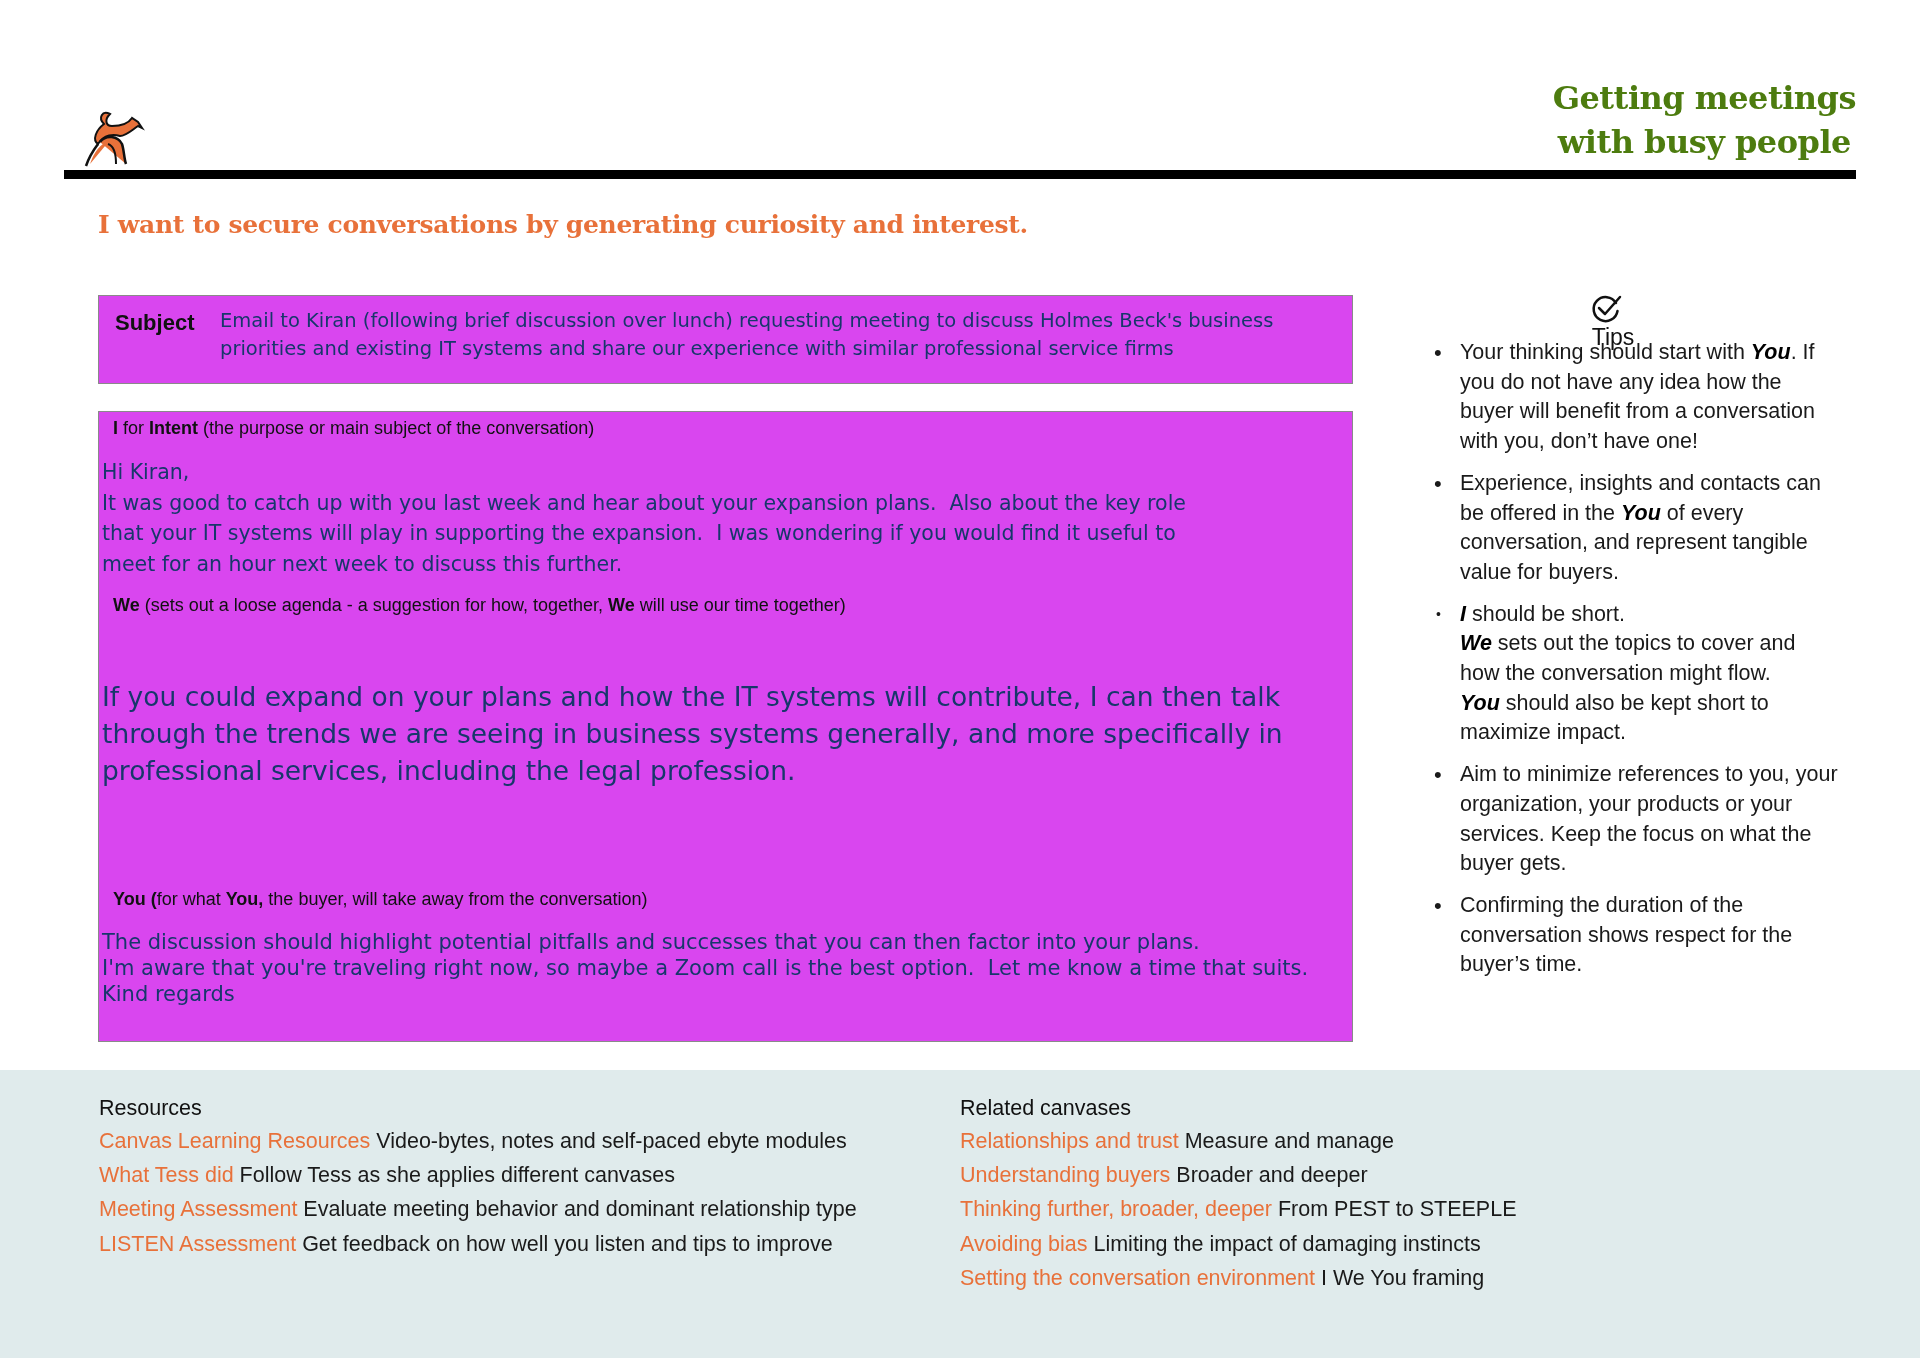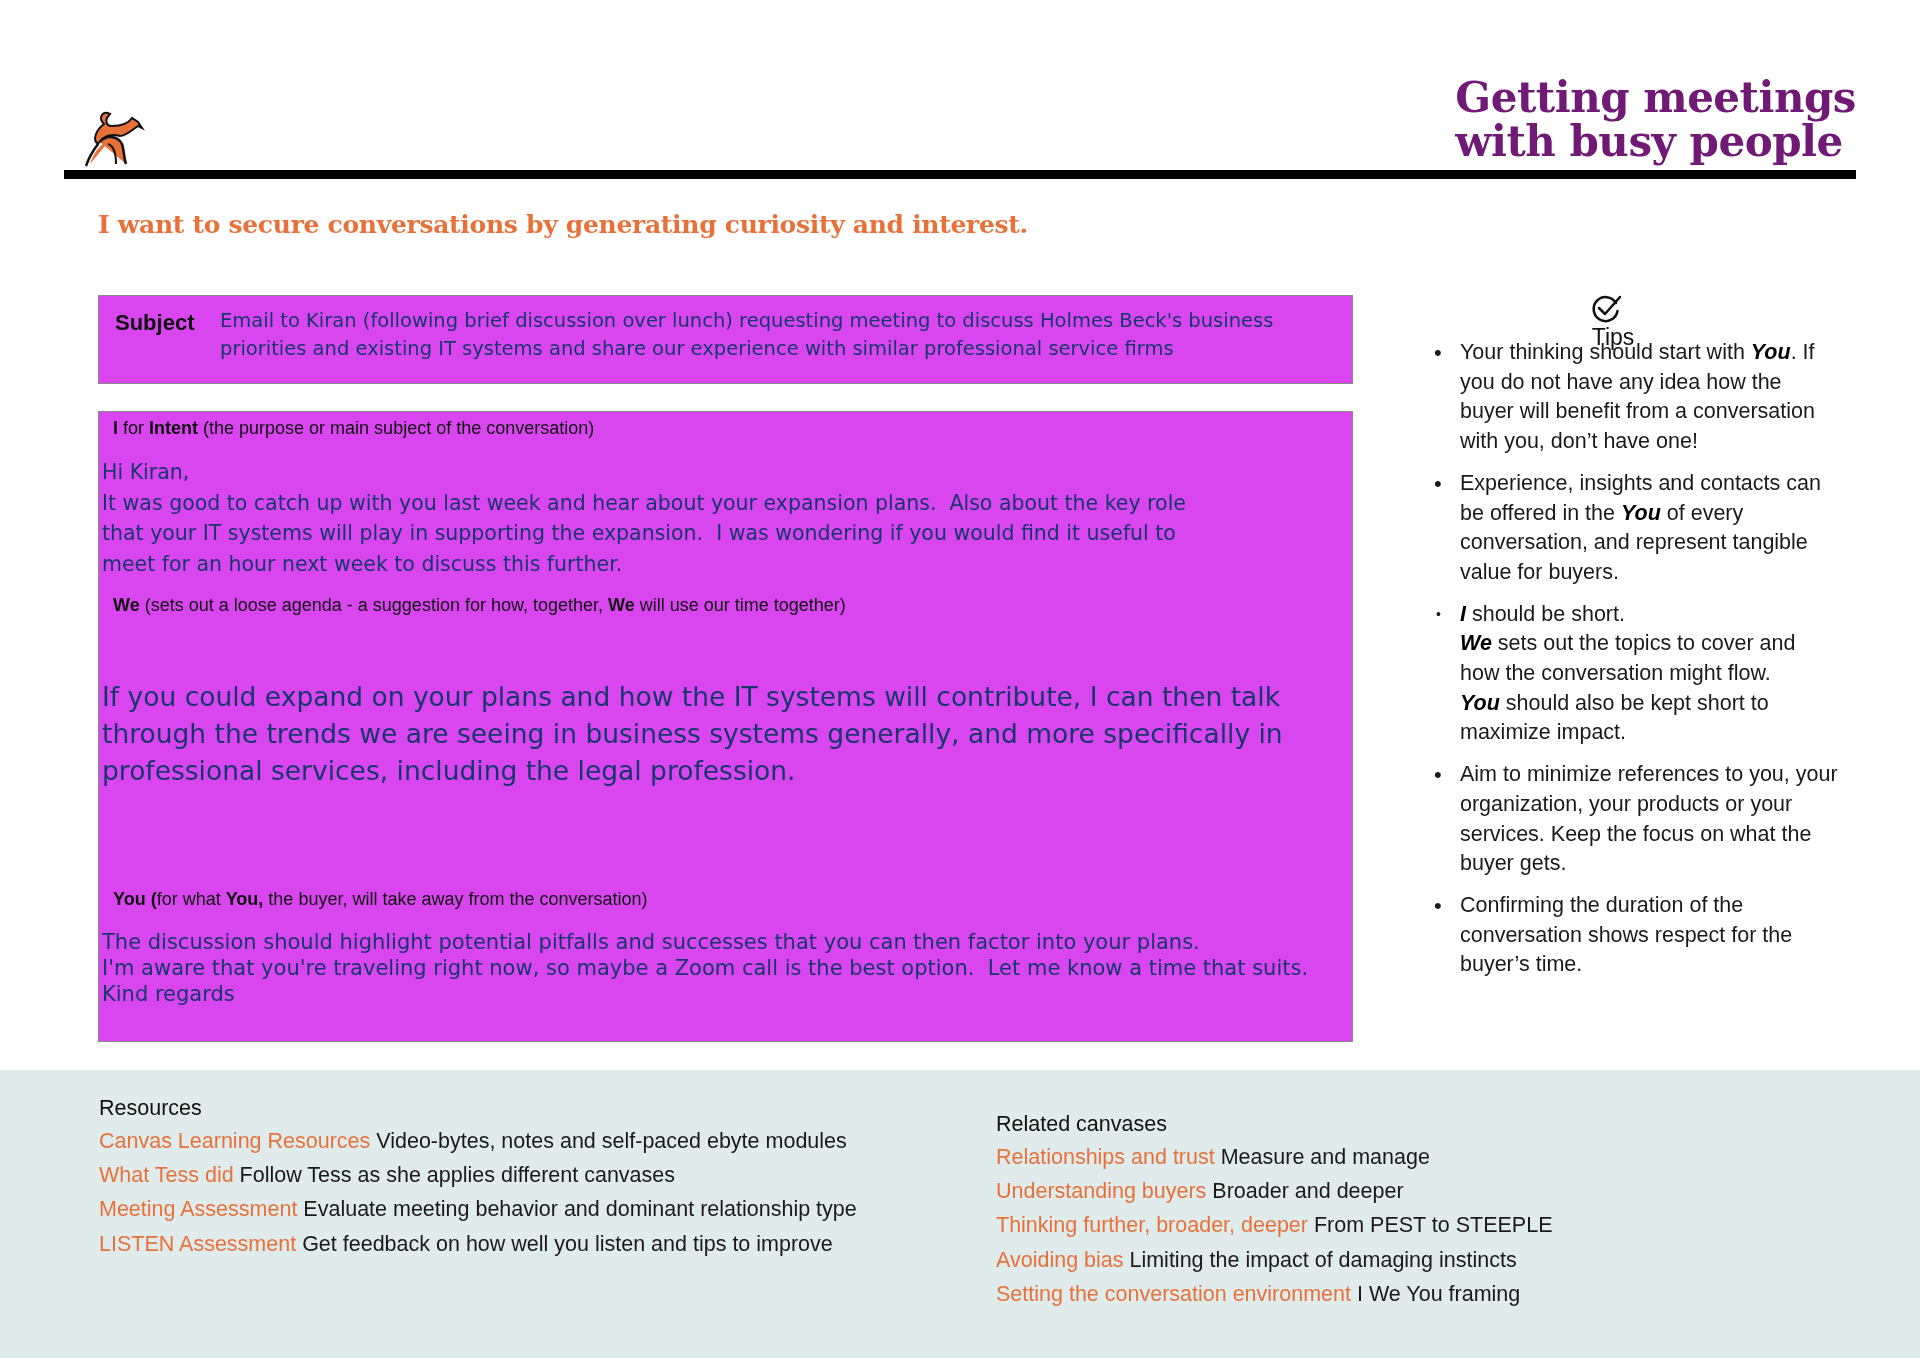--- a/index.html
+++ b/index.html
@@ -1,21 +1,21 @@
 <!DOCTYPE html>
 <html><head>
 <meta charset="utf-8">
 <style>
   * { box-sizing: border-box; margin: 0; padding: 0; }
   html, body { width: 1920px; height: 1358px; background: #ffffff; overflow: hidden; }
   body { position: relative; font-family: "Liberation Sans", sans-serif; color: #111; }
 
   .logo { position: absolute; left: 80px; top: 104px; width: 66px; height: 64px; }
-  .title { position: absolute; right: 64px; top: 76px; text-align: left;
-           font-family: "DejaVu Serif", serif; font-weight: bold; font-size: 42px; line-height: 44px; color: #701a75; letter-spacing: -0.5px; }
+  .title { position: absolute; right: 64px; top: 76px; text-align: center;
+           font-family: "DejaVu Serif", serif; font-weight: bold; font-size: 32px; line-height: 44px; color: #4d7c0f; letter-spacing: -0.5px; }
   .rule { position: absolute; left: 64px; top: 170px; width: 1792px; height: 9px; background: #000; }
 
   .goal { position: absolute; left: 98px; top: 210px; font-family: "DejaVu Serif", serif; font-weight: bold;
           font-size: 25px; color: #E8713A; letter-spacing: -0.3px; }
 
   .box { position: absolute; left: 98px; width: 1255px; border: 1.5px solid #8a8a8a; background: #d946ef; }
   .subject-box { top: 295px; height: 89px; }
   .subject-label { position: absolute; left: 16px; top: 14px; font-family: "Liberation Sans", sans-serif; font-weight: bold; font-size: 22px; color: #111; }
   .subject-text { position: absolute; left: 121px; top: 11px; right: 2px; font-family: "DejaVu Sans", sans-serif; font-size: 19.5px; line-height: 28px; color: #17376b; }
 
@@ -35,21 +35,21 @@
   .tips-list { list-style: none; margin-top: 14px; }
   .tip { position: relative; padding-left: 72px; font-family: "Liberation Sans", sans-serif; font-size: 21.5px;
          line-height: 29.7px; color: #1a1a1a; margin-bottom: 12px; }
   .tip .bullet { position: absolute; left: 46px; top: 0; font-size: 22px; }
   .tip .bullet.small { font-size: 14px; left: 48px; }
   .tip b { font-weight: bold; font-style: italic; color: #000; }
 
   .footer { position: absolute; left: 0; top: 1070px; width: 1920px; height: 288px; background: #E0EBEC; }
   .fcol { position: absolute; top: 22px; }
   .fcol.left { left: 99px; }
-  .fcol.right { left: 996px; margin-top: 16px; }
+  .fcol.right { left: 960px; }
   .fhead { font-family: "Liberation Sans", sans-serif; font-size: 21.5px; color: #111; height: 32px; line-height: 32px; }
   .fitem { font-family: "Liberation Sans", sans-serif; font-size: 21.5px; line-height: 34.2px; color: #1a1a1a; white-space: nowrap; }
   .flink { color: #E8713A; cursor: pointer; }
   .fitem sup { font-size: 13px; vertical-align: 9px; color: #E8713A; }
 </style>
 </head>
 <body>
 
 <div class="logo">
   <svg width="66" height="64" viewBox="0 0 66 64">

